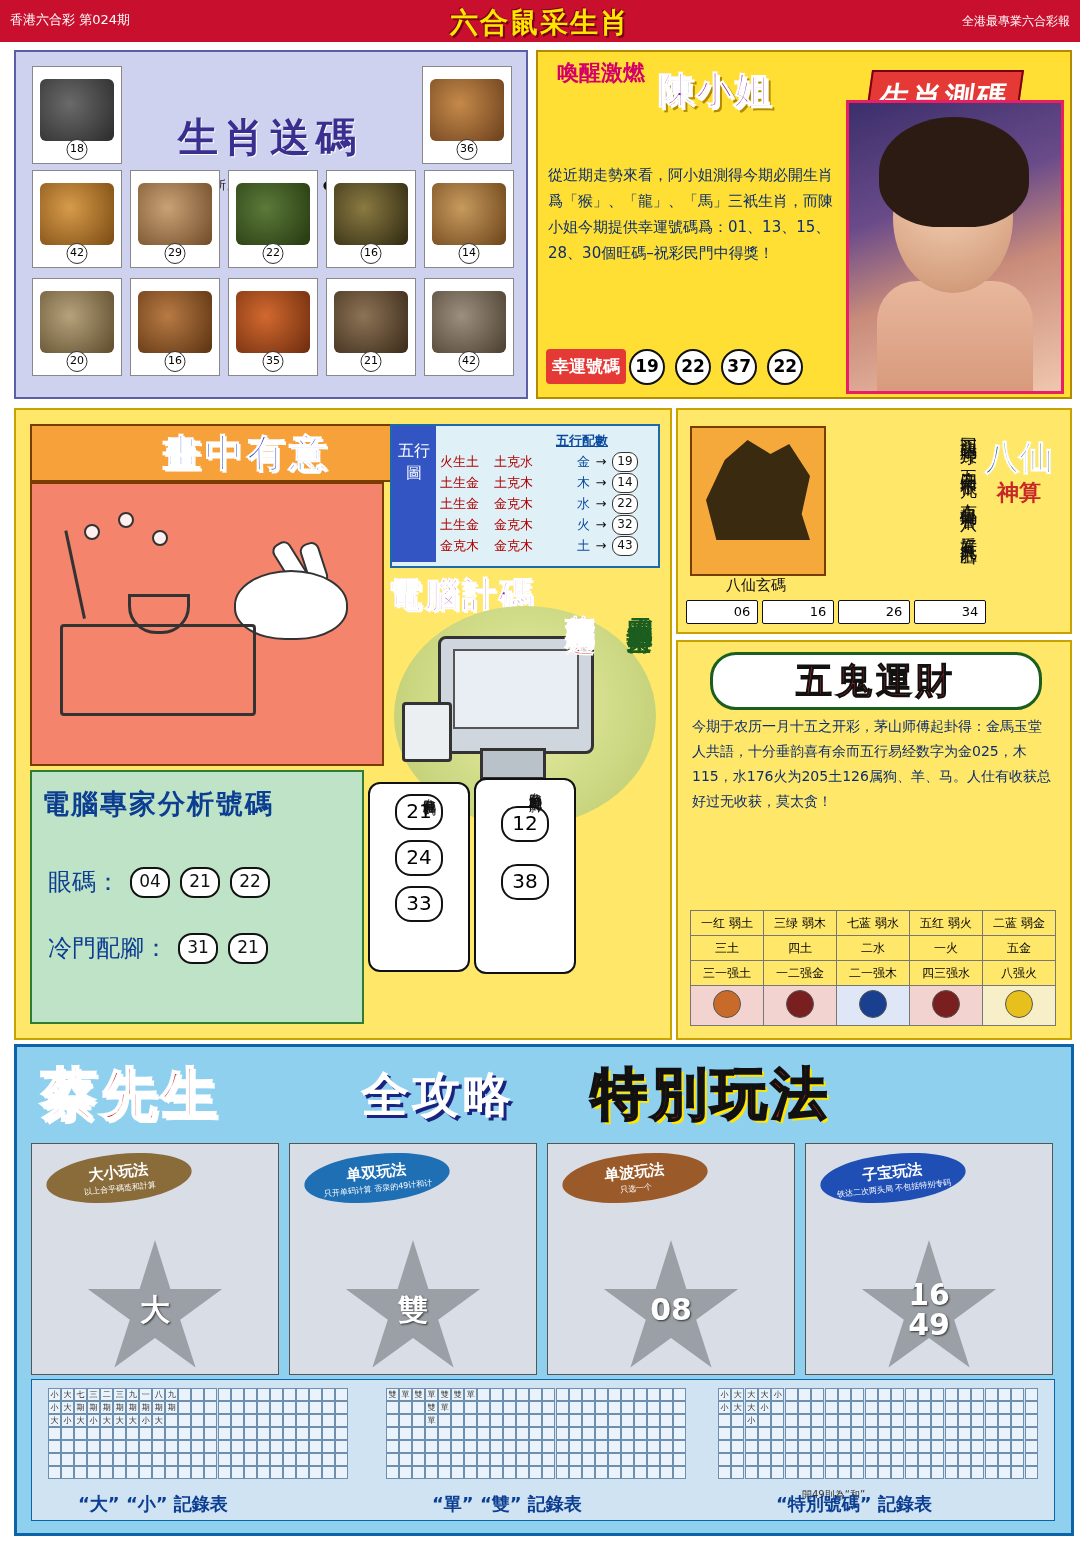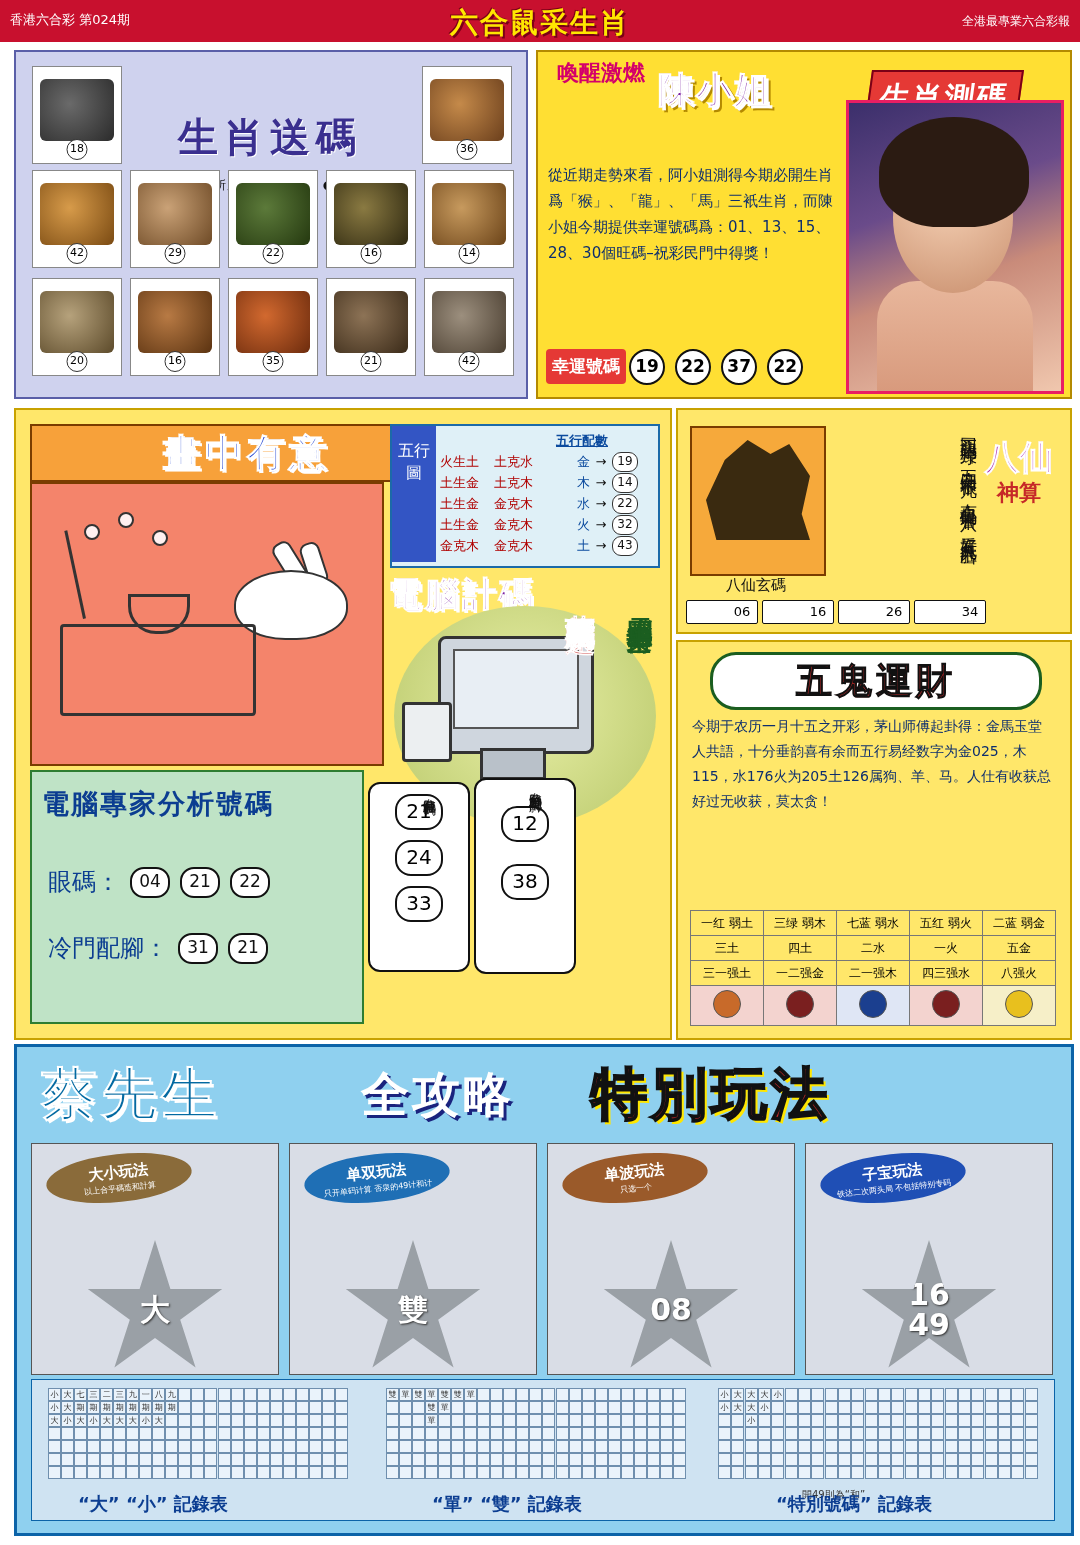--- a/index.html
+++ b/index.html
@@ -103,36 +103,36 @@
   .baxian .art{position:absolute;left:12px;top:16px;width:132px;height:146px;background:#f6a93b;border:2px solid #7a3c00;}
   .baxian .art .fig{position:absolute;left:14px;top:12px;width:104px;height:100px;background:#3a2a10;
       clip-path:polygon(10% 100%,0% 60%,18% 20%,40% 0%,62% 14%,80% 4%,100% 36%,92% 74%,100% 100%);}
   .baxian .artlbl{position:absolute;left:12px;top:166px;width:132px;text-align:center;font-size:15px;color:#111;}
   .baxian .nums{position:absolute;left:8px;top:190px;display:flex;gap:4px;}
   .baxian .nums .b{width:30px;height:22px;border:1px solid #111;border-radius:2px;background:#fff;text-align:center;
       line-height:21px;font-size:13px;padding-left:40px;}
   .baxian .verse{position:absolute;left:156px;top:14px;width:150px;height:196px;font-size:17px;color:#111;
       writing-mode:vertical-rl;text-orientation:upright;line-height:30px;letter-spacing:2px;}
   .baxian .stamp{position:absolute;right:8px;top:30px;width:86px;text-align:center;}
-  .baxian .stamp .t1{font-size:34px;font-weight:bold;color:#a21caf;-webkit-text-stroke:1px #fff;line-height:34px;}
+  .baxian .stamp .t1{font-size:34px;font-weight:bold;color:#0c4a6e;-webkit-text-stroke:1px #fff;line-height:34px;}
   .baxian .stamp .t2{font-size:22px;font-weight:bold;color:#c62828;margin-top:4px;}
 
   .wugui{position:absolute;left:676px;top:640px;width:392px;height:396px;background:#ffe76a;border:2px solid #c8a200;}
   .wugui .ttl{position:absolute;left:32px;top:10px;width:326px;height:52px;background:#fff;border:3px solid #1b5e20;
       border-radius:26px;display:flex;align-items:center;justify-content:center;}
   .wugui .ttl span{font-size:36px;font-weight:bold;color:#c62828;-webkit-text-stroke:1px #111;letter-spacing:4px;}
   .wugui .txt{position:absolute;left:14px;top:72px;width:362px;font-size:14px;line-height:25px;color:#0d2e6e;}
   .wugui table{position:absolute;left:12px;bottom:12px;width:366px;border-collapse:collapse;font-size:12px;}
   .wugui td{border:1px solid #777;text-align:center;height:22px;}
   .wugui .cellball{width:26px;height:26px;border-radius:50%;display:inline-block;border:1px solid #555;}
 
   
   .bottom{position:absolute;left:14px;top:1044px;width:1054px;height:486px;background:#8fd0ef;border:3px solid #0b63a8;}
   .btitle{position:absolute;left:14px;top:10px;width:1020px;height:76px;}
-  .btitle .n1{position:absolute;left:10px;top:0;font-size:56px;font-weight:normal;color:#0369a1;-webkit-text-stroke:2px #fff;
+  .btitle .n1{position:absolute;left:10px;top:0;font-size:56px;font-weight:bold;color:#b91c1c;-webkit-text-stroke:2px #fff;
       text-shadow:3px 3px 0 #fff;letter-spacing:4px;}
   .btitle .n2{position:absolute;left:330px;top:6px;font-size:48px;font-weight:bold;color:#fff;text-shadow:3px 3px 0 #1a237e;letter-spacing:3px;}
   .btitle .n3{position:absolute;left:560px;top:0;font-size:56px;font-weight:bold;color:#c62828;-webkit-text-stroke:2px #111;
       text-shadow:3px 3px 0 #ffe600;letter-spacing:4px;}
 
   .playgrid{position:absolute;left:14px;top:96px;width:1022px;height:232px;display:flex;gap:10px;}
   .playcard{flex:1;background:#d9dde6;border:1px solid #555;position:relative;}
   .playcard .oval{position:absolute;left:14px;top:10px;width:146px;height:48px;border-radius:50%;color:#fff;
       display:flex;flex-direction:column;align-items:center;justify-content:center;font-size:15px;font-weight:bold;transform:rotate(-6deg);}
   .playcard .oval small{font-size:8px;font-weight:normal;line-height:10px;margin-top:2px;}

